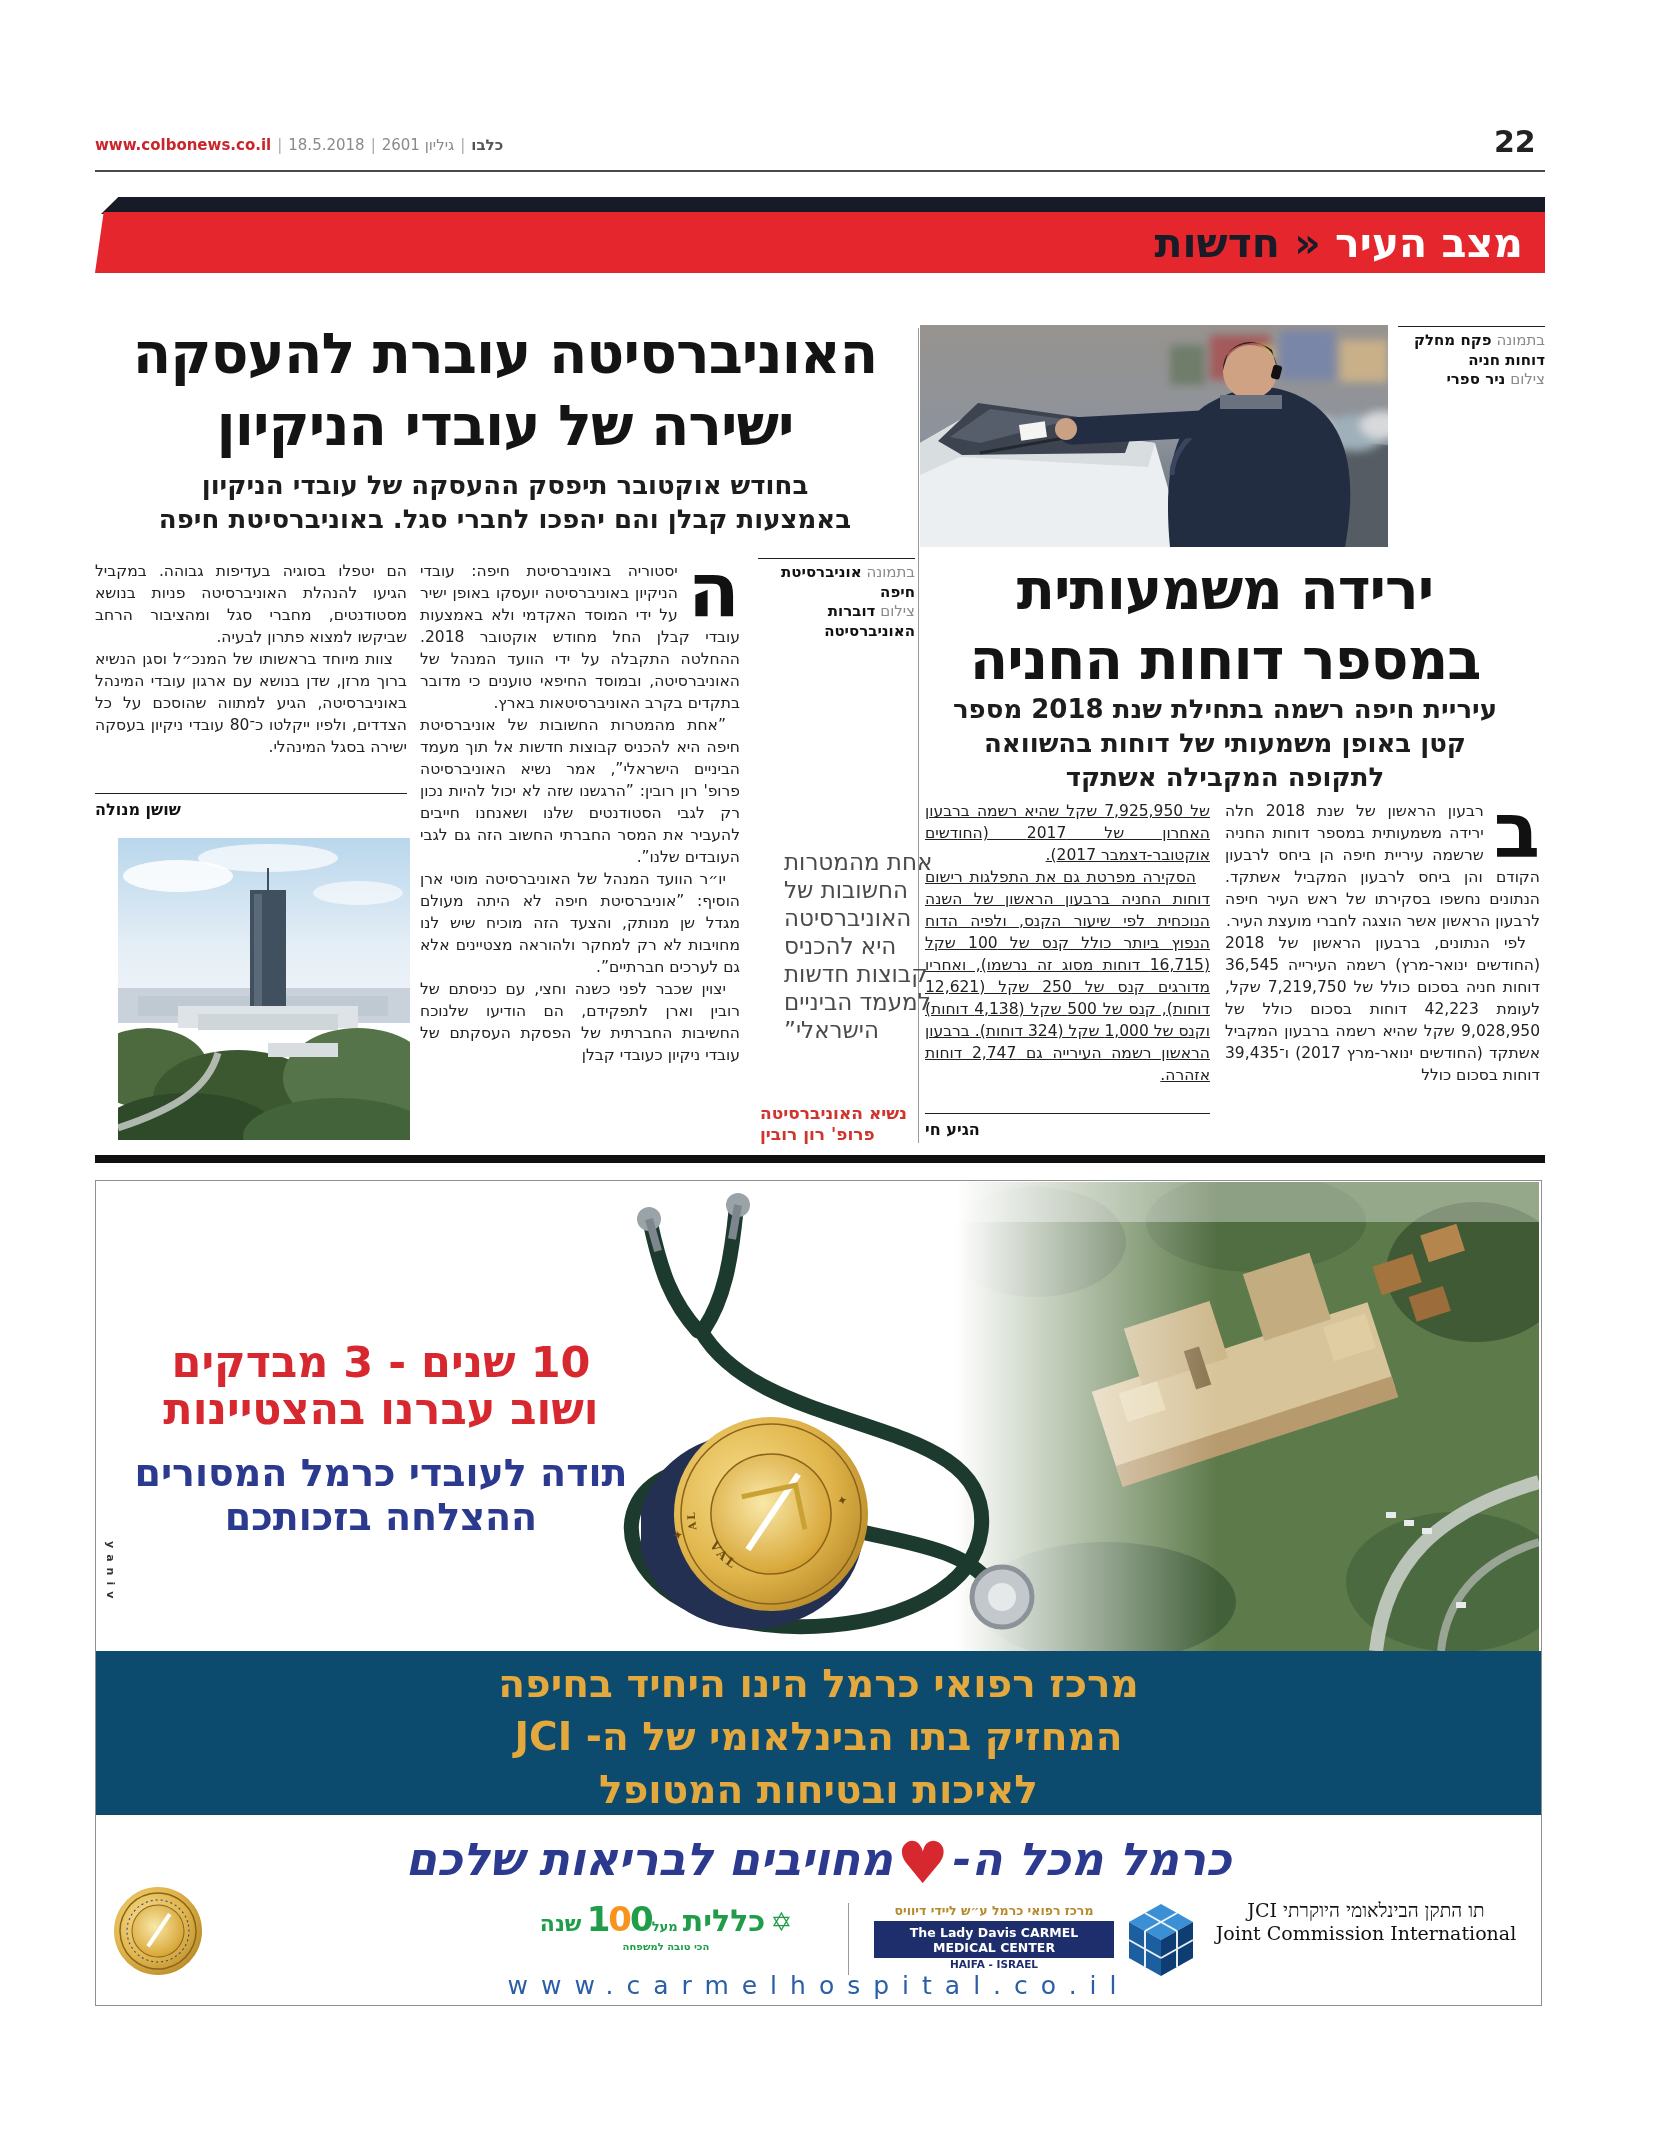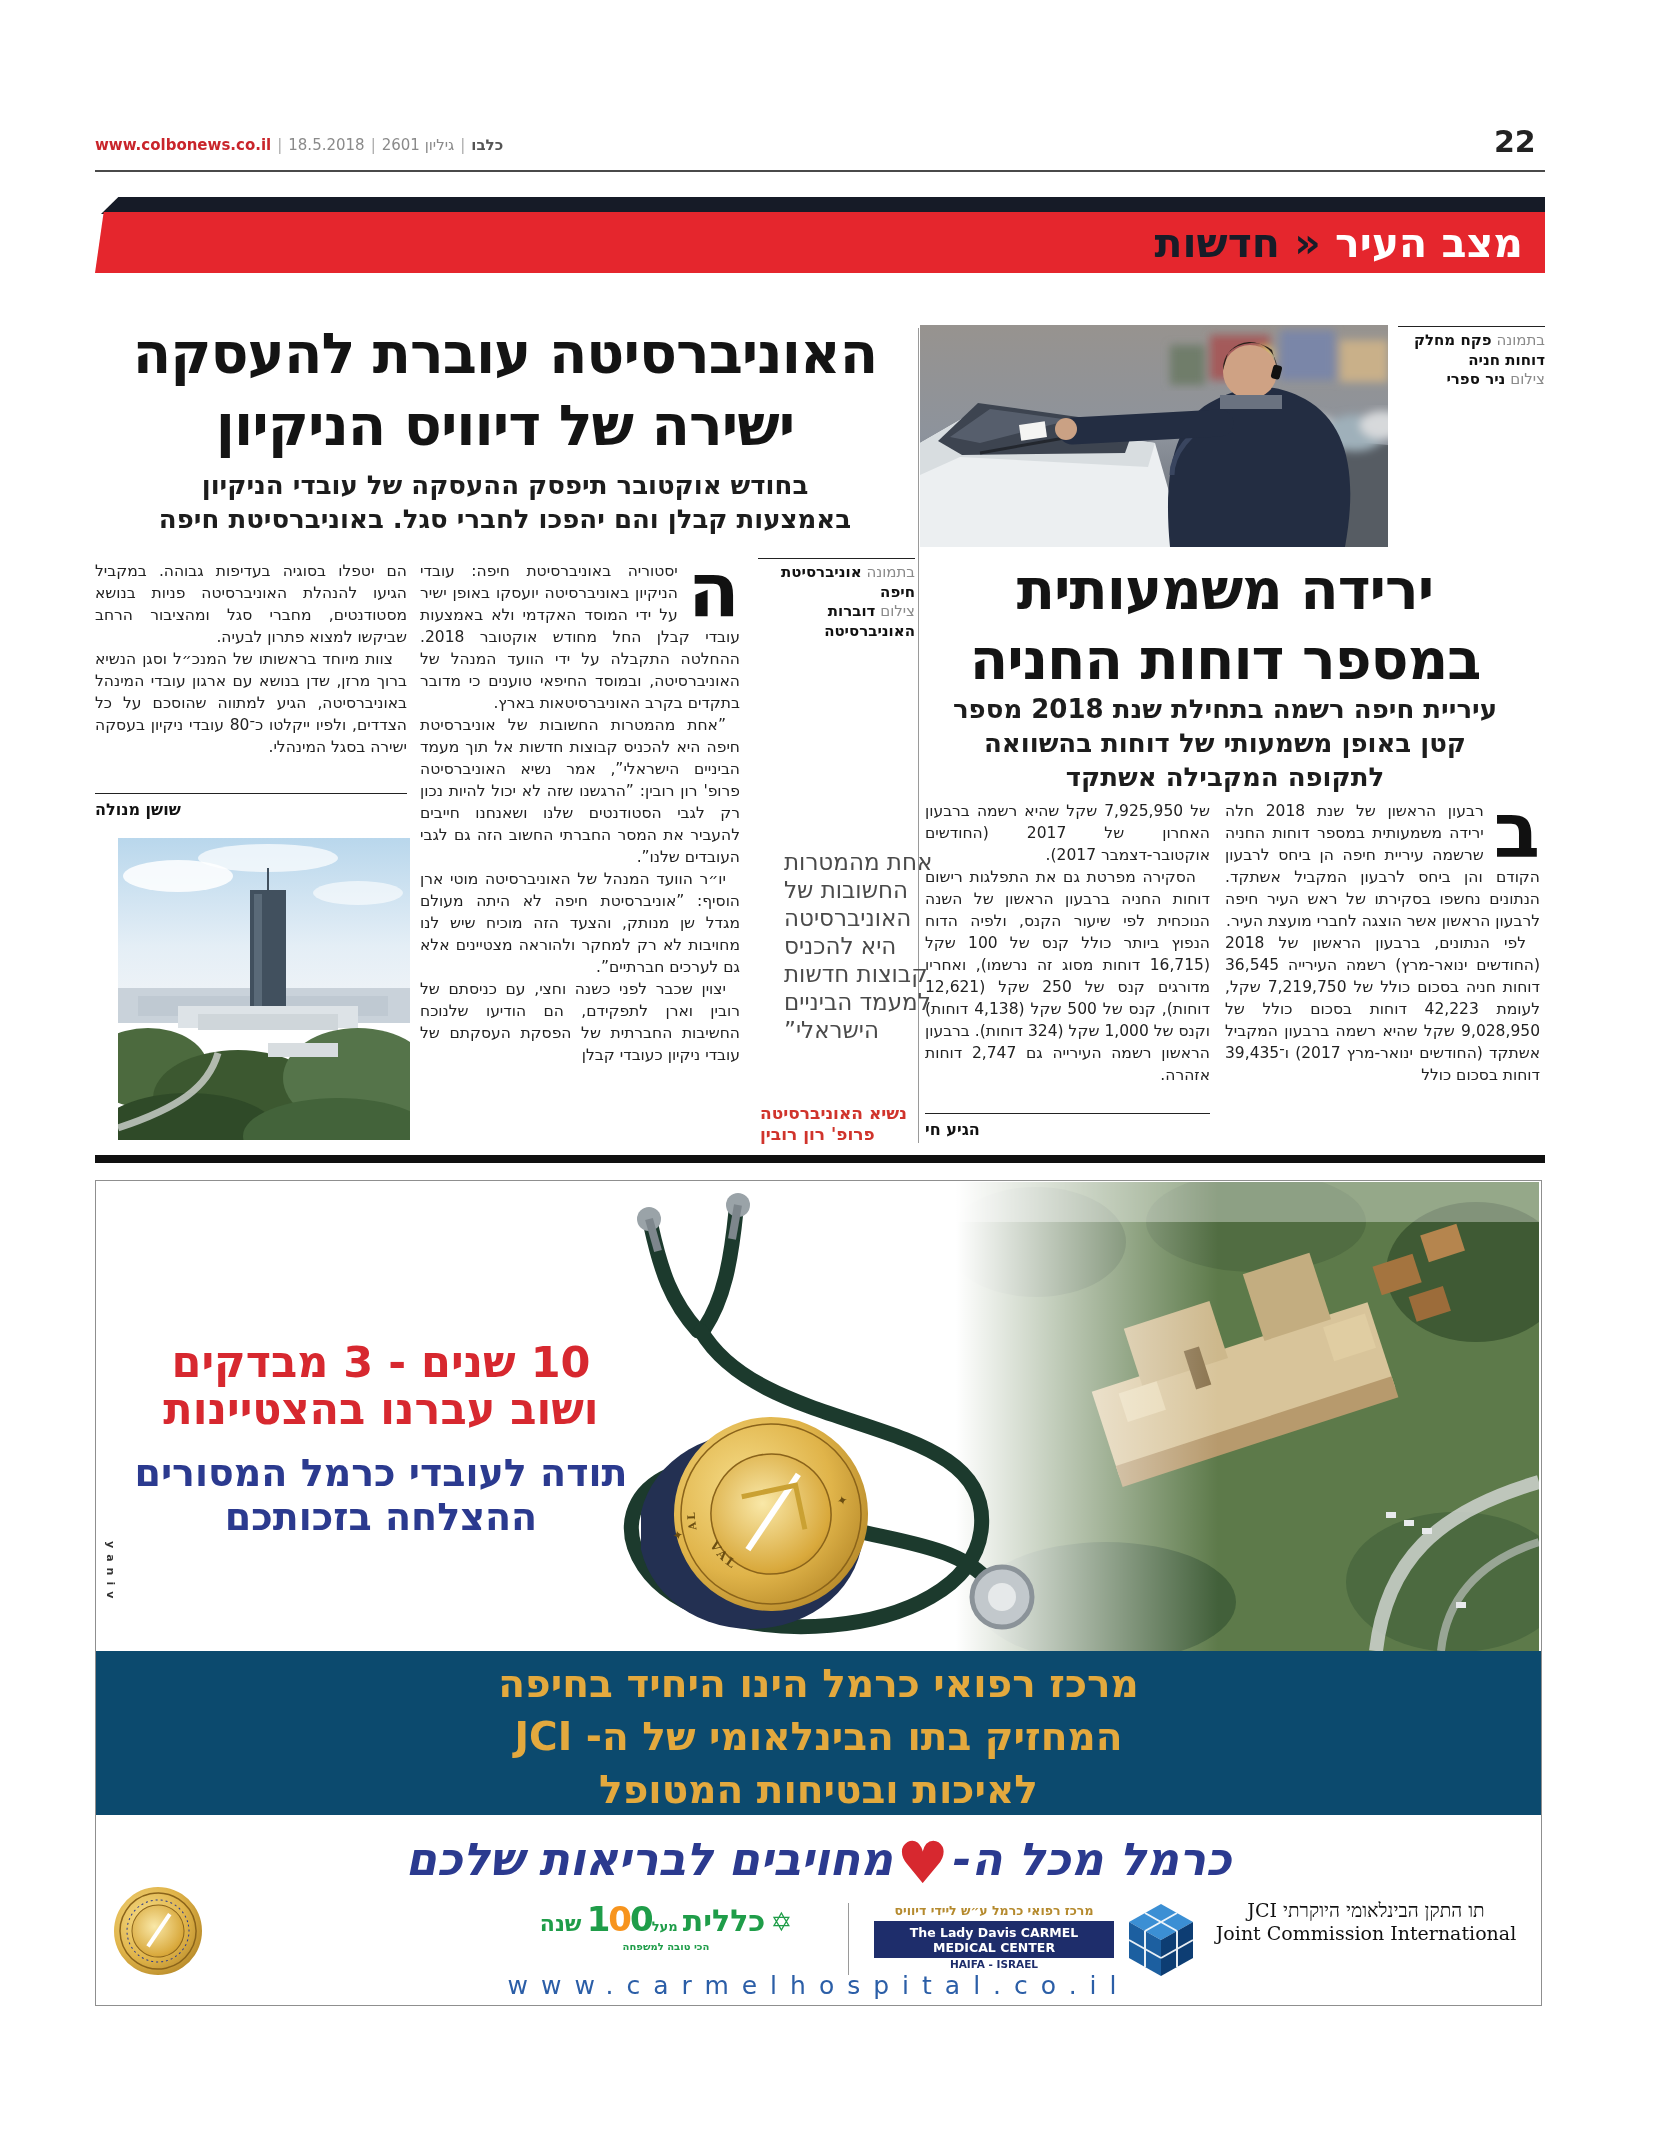--- a/index.html
+++ b/index.html
@@ -78,21 +78,21 @@
       <span class="w">מצב העיר</span>
       <span class="d">«</span>
       <span class="d">חדשות</span>
     </div>
   </div>
 
   <div class="abs vdivider" style="left:918px;top:328px;height:815px;"></div>
 
   <div class="abs h1" style="left:105px;top:318px;width:800px;font-size:56px;line-height:72px;">
     <div>האוניברסיטה עוברת להעסקה</div>
-    <div>ישירה של דיוויס הניקיון</div>
+    <div>ישירה של עובדי הניקיון</div>
   </div>
   <div class="abs sub" style="left:130px;top:468px;width:750px;font-size:26px;line-height:34px;">
     <div>בחודש אוקטובר תיפסק ההעסקה של עובדי הניקיון</div>
     <div>באמצעות קבלן והם יהפכו לחברי סגל. באוניברסיטת חיפה</div>
   </div>
 
   <div class="abs" style="left:758px;top:558px;width:157px;">
     <div class="hairline" style="border-top-width:1px;"></div>
     <div class="caption" style="padding-top:4px;">
       <span class="lt">בתמונה</span>
@@ -217,21 +217,21 @@
     <div>עיריית חיפה רשמה בתחילת שנת 2018 מספר</div>
     <div>קטן באופן משמעותי של דוחות בהשוואה</div>
     <div>לתקופה המקבילה אשתקד</div>
   </div>
 
   <div class="abs bodycol" style="left:1225px;top:800px;width:315px;height:343px;">
     <p class="first"><span class="dropcap">ב</span><span>רבעון הראשון של שנת 2018 חלה ירידה משמעותית במספר דוחות החניה שרשמה עיריית חיפה הן ביחס לרבעון הקודם והן ביחס לרבעון המקביל אשתקד. הנתונים נחשפו בסקירתו של ראש העיר חיפה לרבעון הראשון אשר הוצגה לחברי מועצת העיר.</span></p>
     <p>לפי הנתונים, ברבעון הראשון של 2018 (החודשים ינואר-מרץ) רשמה העירייה 36,545 דוחות חניה בסכום כולל של 7,219,750 שקל, לעומת 42,223 דוחות בסכום כולל של 9,028,950 שקל שהיא רשמה ברבעון המקביל אשתקד (החודשים ינואר-מרץ 2017) ו־39,435 דוחות בסכום כולל</p>
   </div>
 
-  <div class="abs bodycol" style="left:925px;top:800px;width:285px;height:310px;">
+  <div class="abs bodycol" style="left:925px;top:800px;width:285px;height:310px;text-decoration:underline;">
     <p class="first">של 7,925,950 שקל שהיא רשמה ברבעון האחרון של 2017 (החודשים אוקטובר-דצמבר 2017).</p>
     <p>הסקירה מפרטת גם את התפלגות רישום דוחות החניה ברבעון הראשון של השנה הנוכחית לפי שיעור הקנס, ולפיה הדוח הנפוץ ביותר כולל קנס של 100 שקל (16,715 דוחות מסוג זה נרשמו), ואחריו מדורגים קנס של 250 שקל (12,621 דוחות), קנס של 500 שקל (4,138 דוחות) וקנס של 1,000 שקל (324 דוחות). ברבעון הראשון רשמה העירייה גם 2,747 דוחות אזהרה.</p>
   </div>
   <div class="abs hairline" style="left:925px;top:1113px;width:285px;"></div>
   <div class="abs byline" style="left:925px;top:1116px;width:285px;">הגיע חי</div>
 
   <div class="abs thickrule"></div>
 
   <div class="abs adbox">
 

